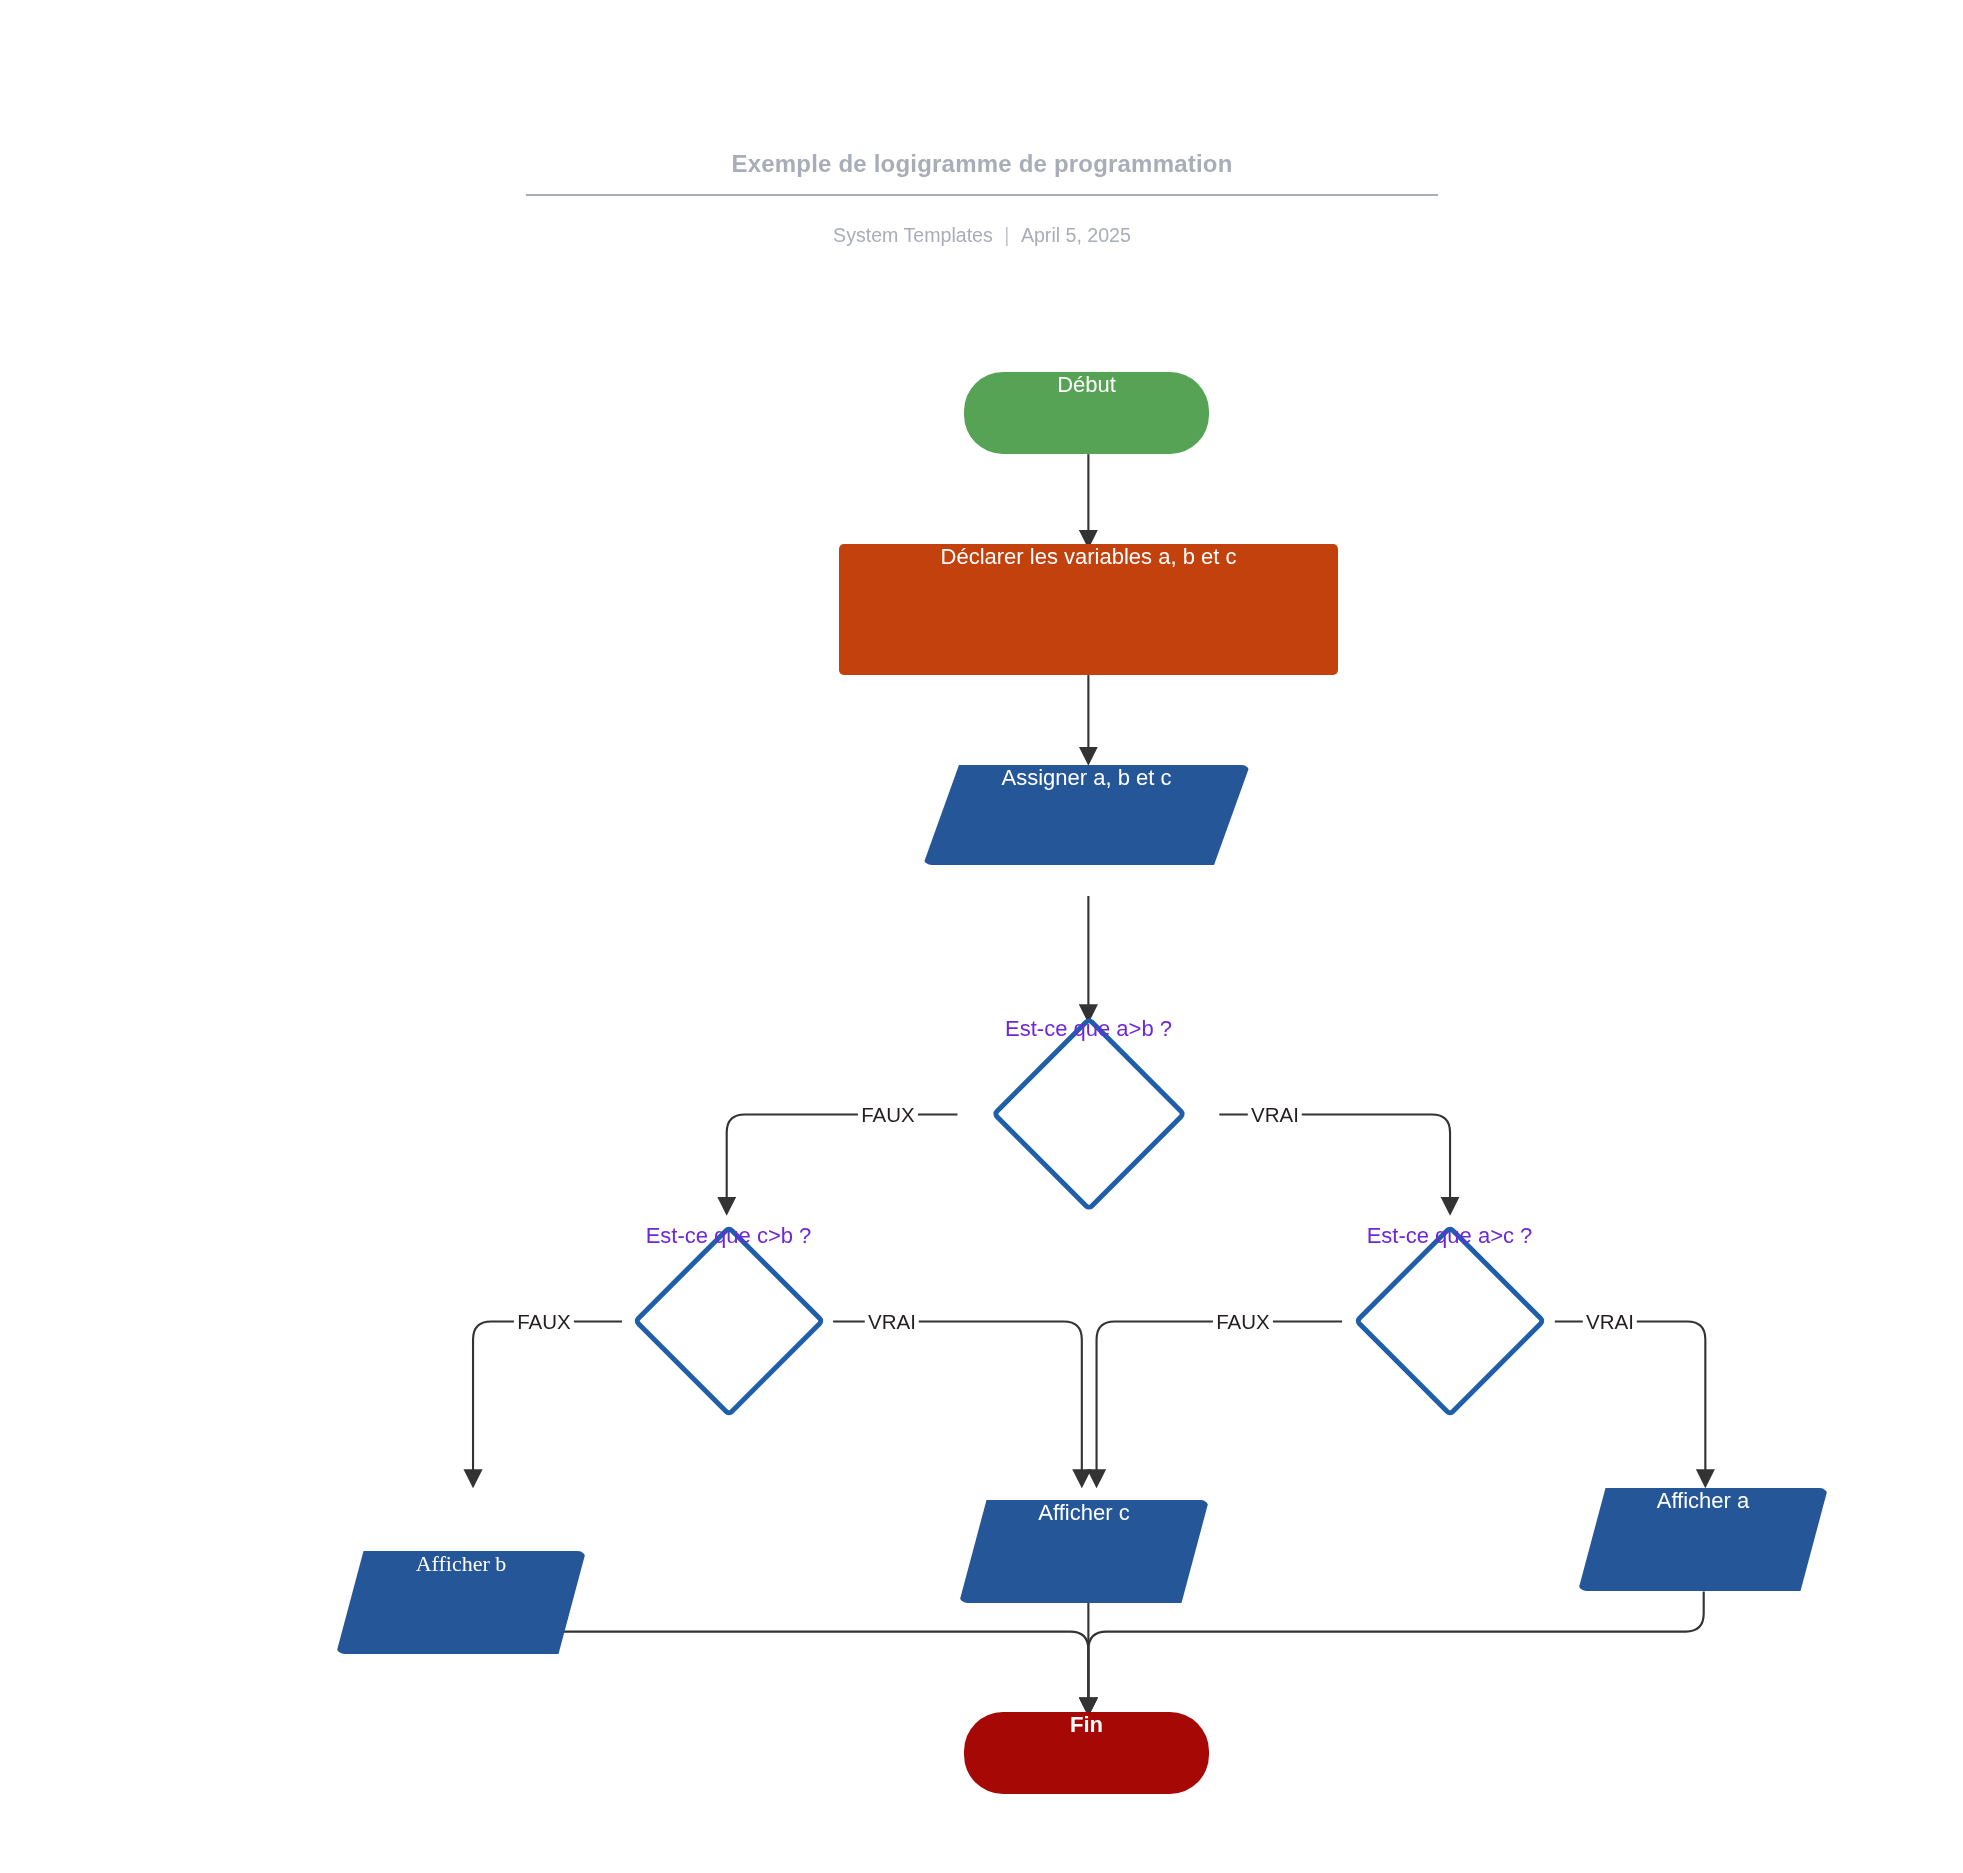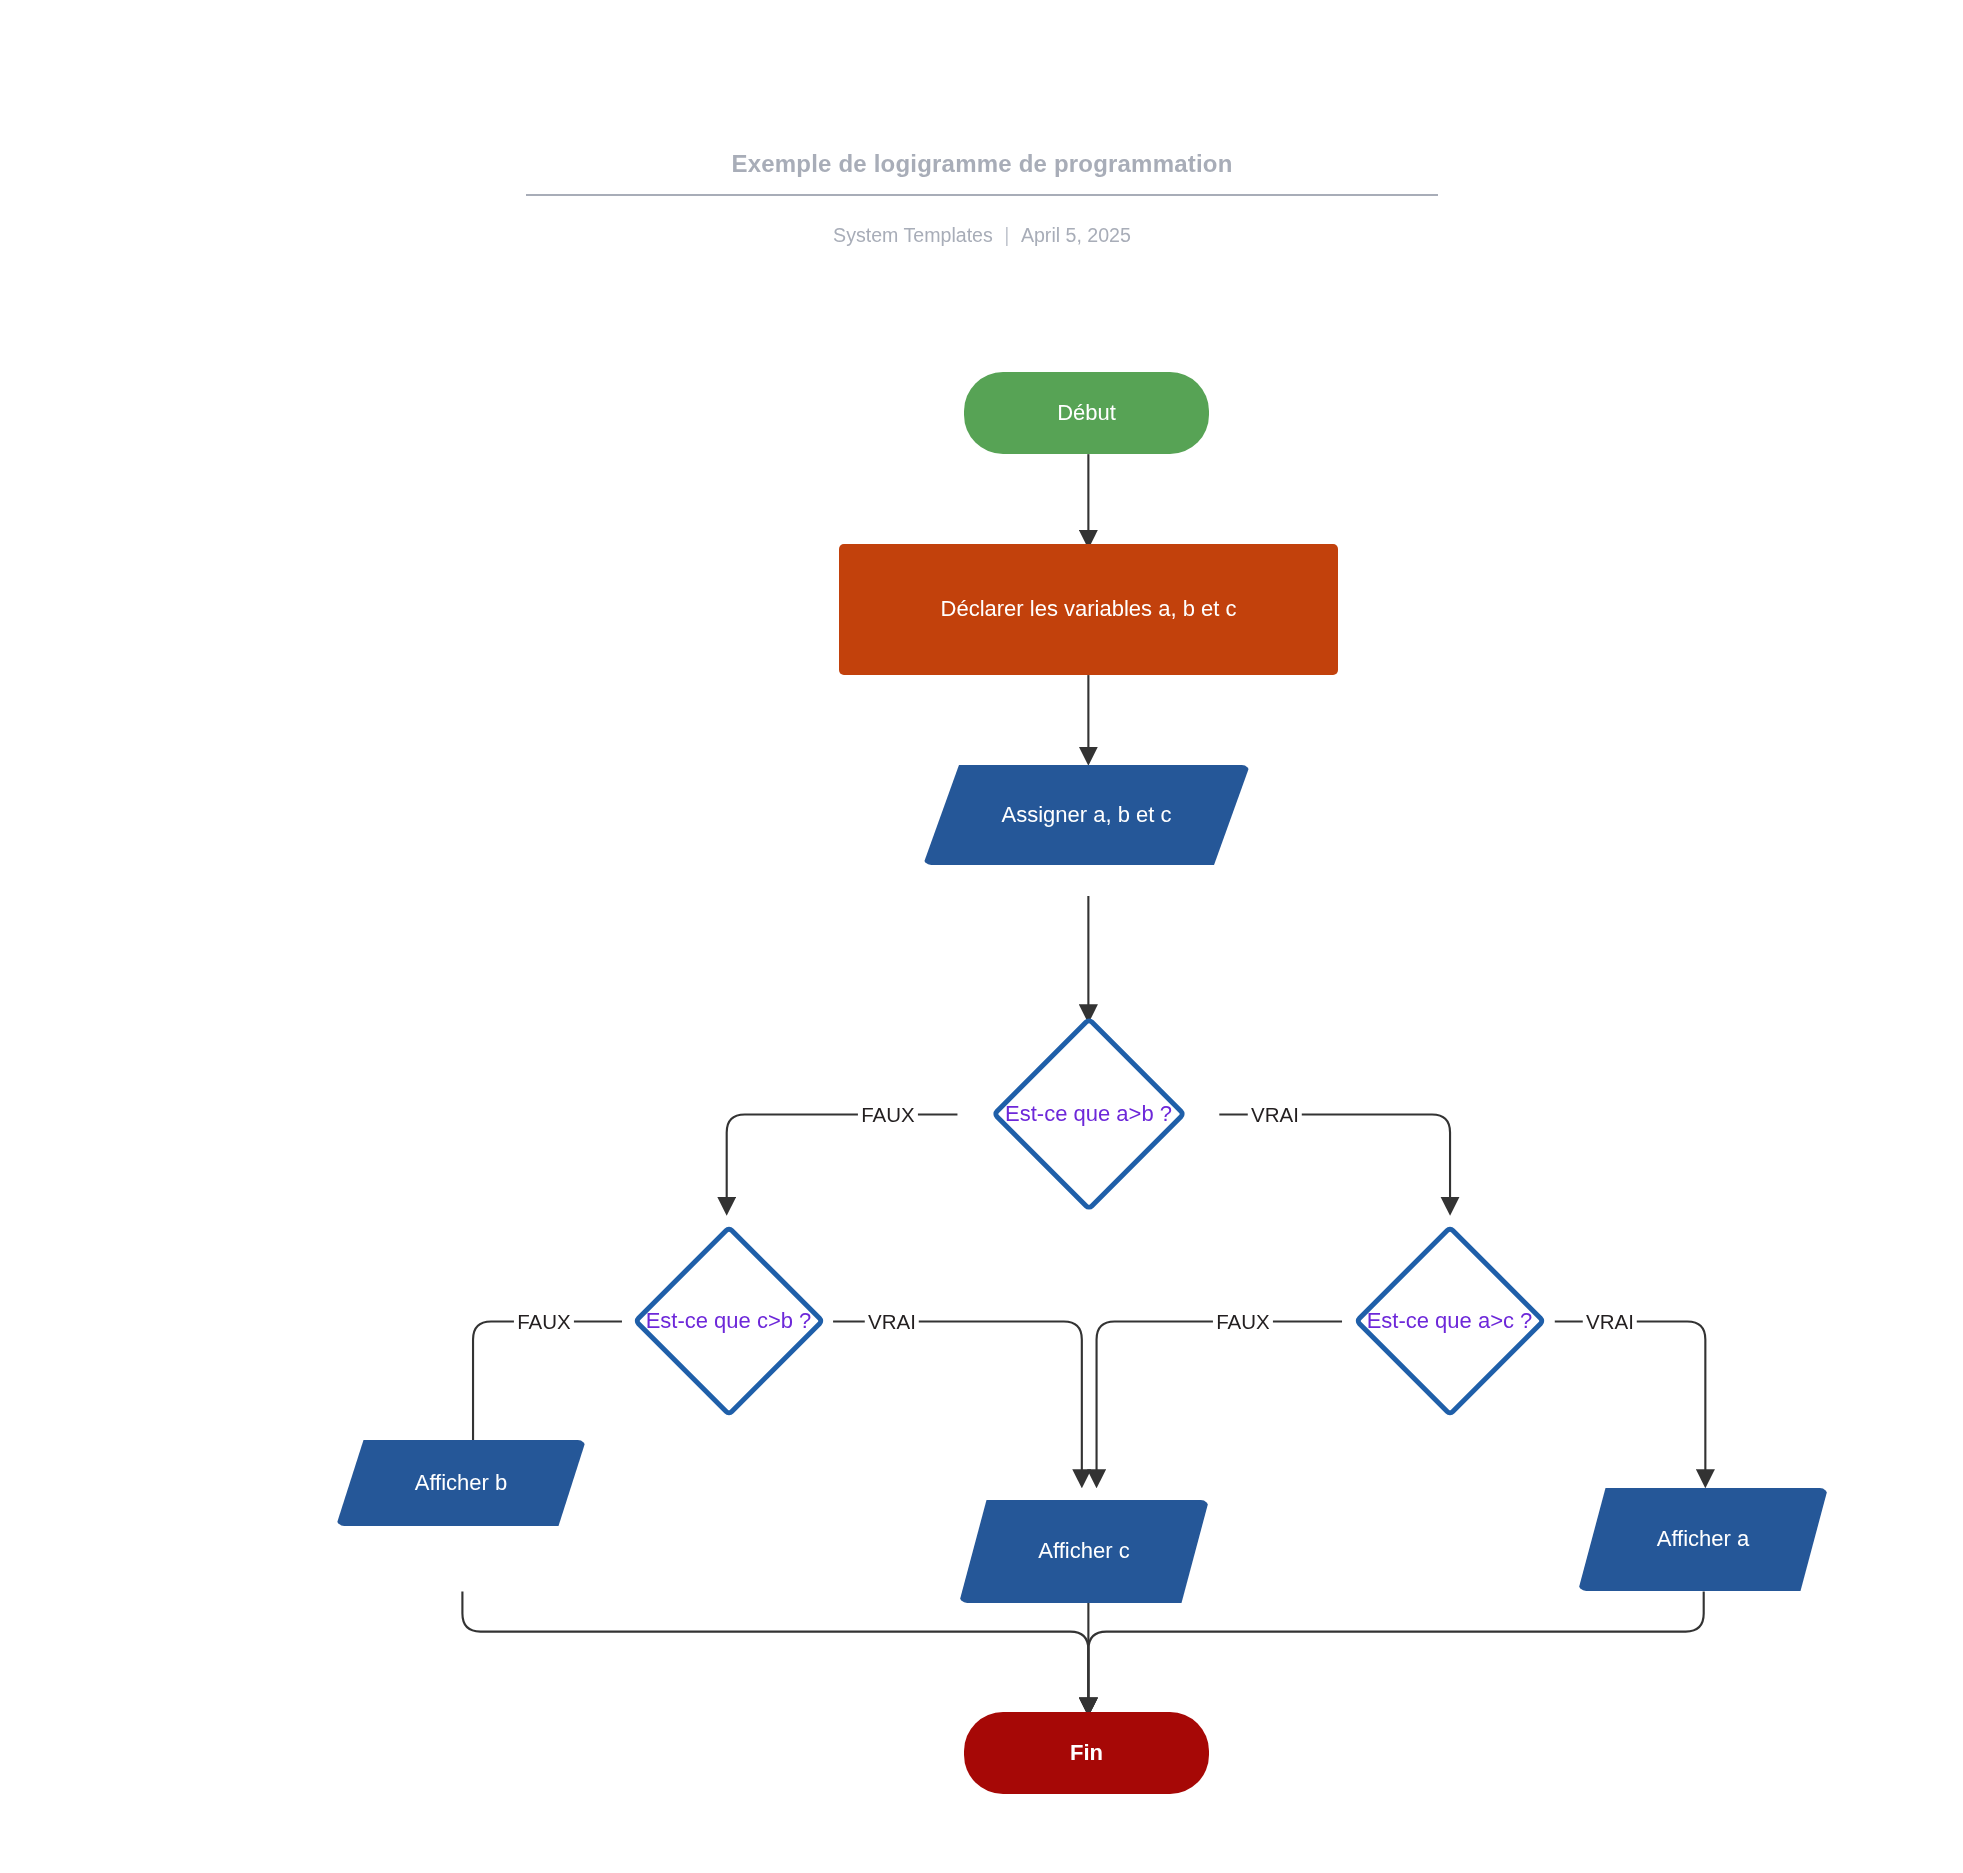--- a/index.html
+++ b/index.html
@@ -64,21 +64,20 @@
     top: 0;
     width: 1964px;
     height: 1873px;
   }
 
   
   .node {
     position: absolute;
     box-sizing: border-box;
     display: flex;
-    align-items: center;
     justify-content: center;
     color: #ffffff;
     font-size: 22px;
     line-height: 1.2;
     white-space: nowrap;
   }
 
   .terminal {
     border-radius: 39px;
   }
@@ -201,21 +200,21 @@
   <div class="node decision" style="left:606px; top:1223px; width:245px; height:196px;">
     <span class="diamond-shape" style="width:137px; height:137px;"></span>
     <span class="dec-label">Est-ce que c&gt;b ?</span>
   </div>
 
   <div class="node decision" style="left:1327px; top:1223px; width:245px; height:196px;">
     <span class="diamond-shape" style="width:137px; height:137px;"></span>
     <span class="dec-label">Est-ce que a&gt;c ?</span>
   </div>
 
-  <div class="node io" style="left:336px; top:1440px; width:250px; height:86px;">
+  <div class="node io" style="left:336px; top:1551px; width:250px; height:103px;font-family:Liberation Serif, serif;">
     <span class="io-label">Afficher b</span>
   </div>
 
   <div class="node io" style="left:959px; top:1488px; width:250px; height:103px;margin-top:12px;">
     <span class="io-label">Afficher c</span>
   </div>
 
   <div class="node io" style="left:1578px; top:1488px; width:250px; height:103px;">
     <span class="io-label">Afficher a</span>
   </div>

